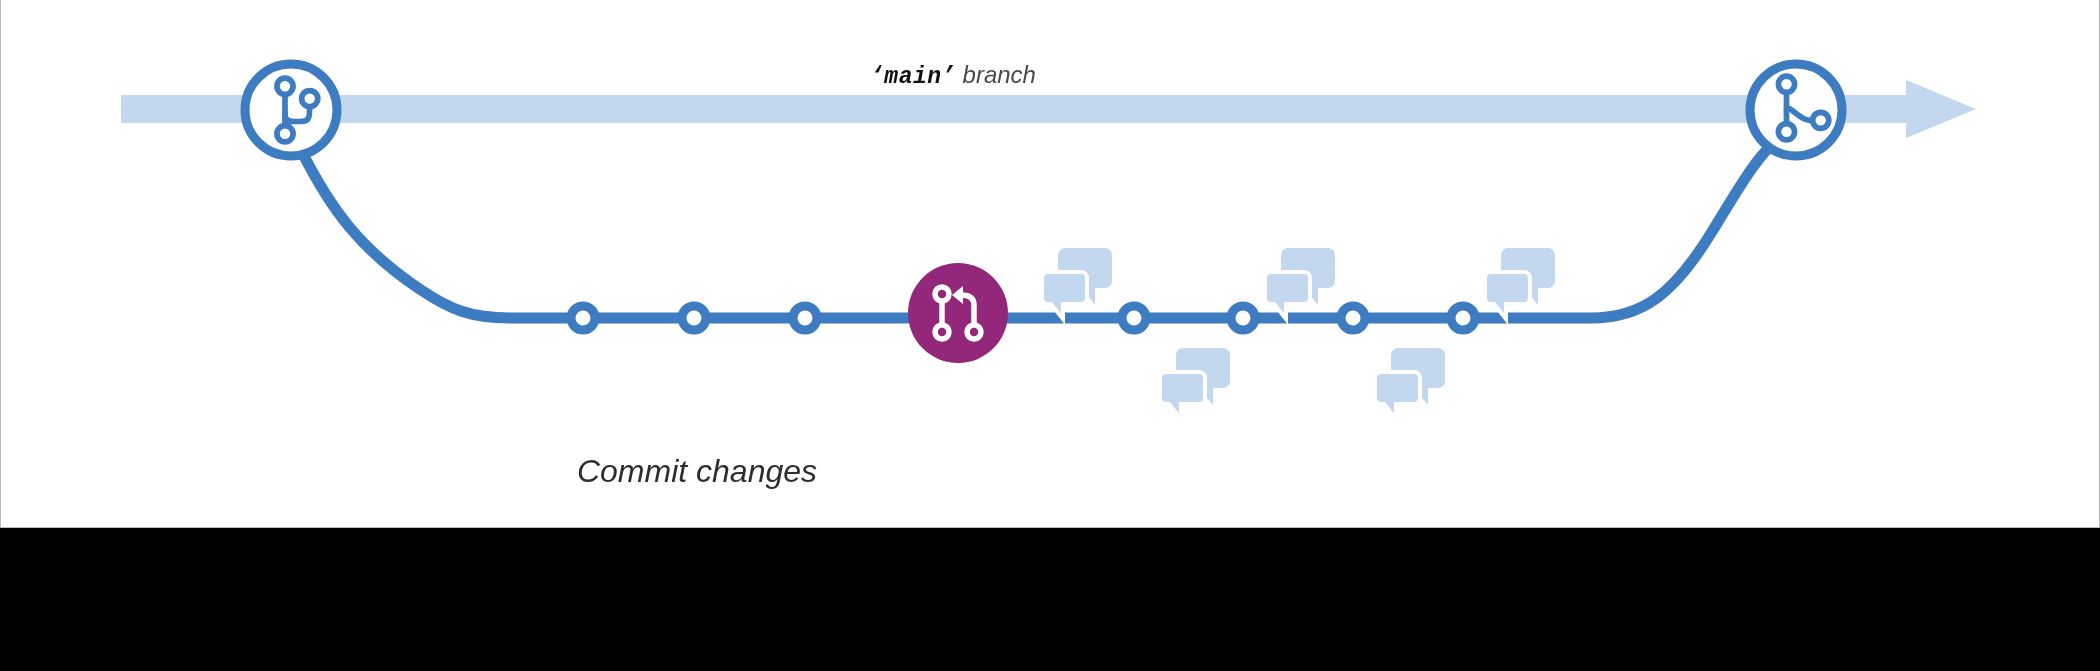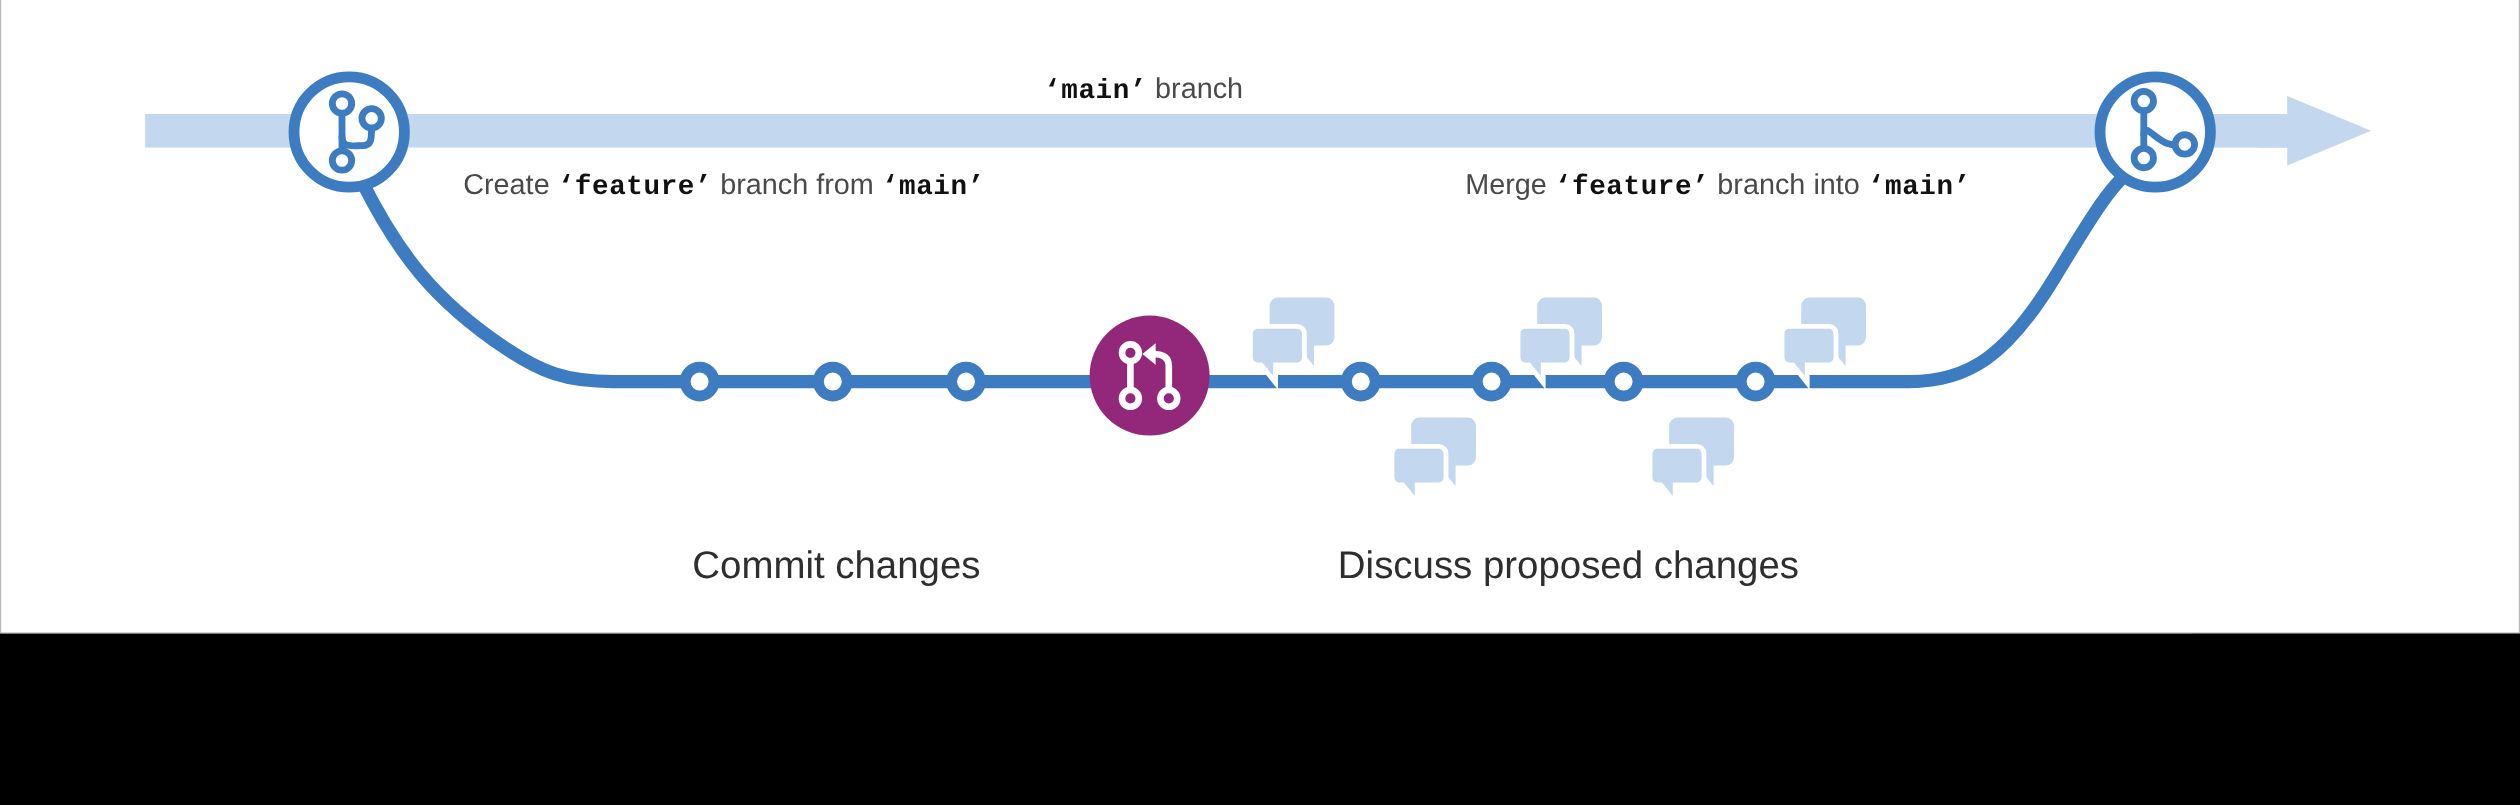--- a/index.html
+++ b/index.html
@@ -13,20 +13,21 @@
     height: 671px;
     overflow: hidden;
     font-family: "Liberation Sans", sans-serif;
   }
 
   #root {
     position: relative;
     width: 1827px;
     height: 671px;
     background: #bef264;
+    font-style: italic;
   }
 
   
   #canvas {
     position: absolute;
     left: 0;
     top: 0;
     width: 2100px;
     height: 528px;
     background: #ffffff;
@@ -219,34 +220,21 @@
         </g>
       </g>
 
     </svg>
 
     <div class="label" id="label-main-branch">
       <span class="code">‘main’</span>
       <span class="plain">branch</span>
     </div>
 
-    <div class="label" id="label-create">
-      <span class="plain">Create</span>
-      <span class="code">‘feature’</span>
-      <span class="plain">branch from</span>
-      <span class="code">‘main’</span>
-    </div>
-
-    <div class="label" id="label-merge">
-      <span class="plain">Merge</span>
-      <span class="code">‘feature’</span>
-      <span class="plain">branch into</span>
-      <span class="code">‘main’</span>
-    </div>
+
 
     <div class="caption" id="caption-commit">Commit changes</div>
-    <div class="caption" id="caption-discuss">Discuss proposed changes</div>
 
   </div>
 
   <div id="black-strip"></div>
 
 </div>
 
 </body></html>

